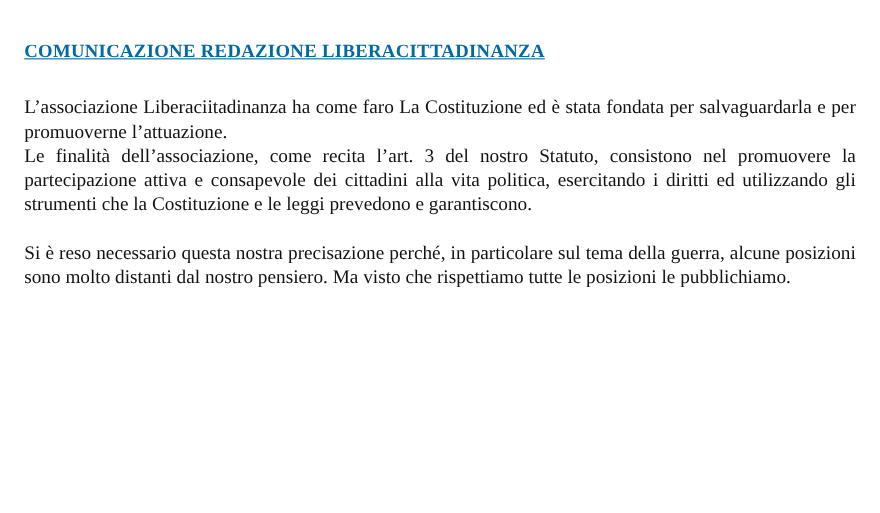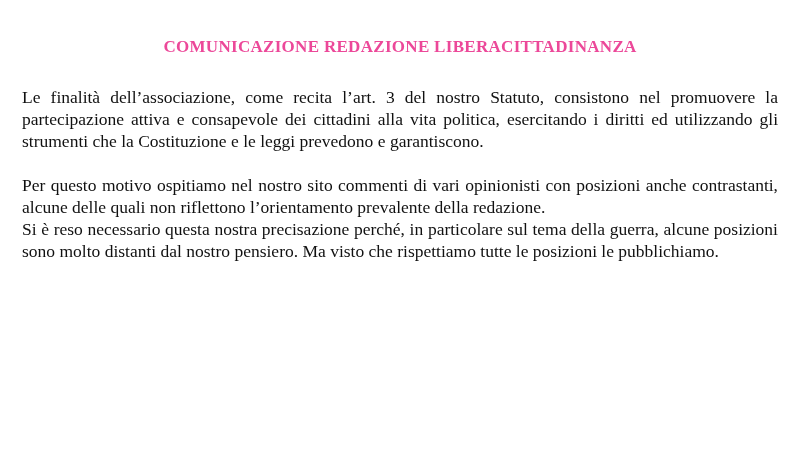--- a/index.html
+++ b/index.html
@@ -19,23 +19,23 @@
     width: 800px;
     height: 466px;
     padding: 36px 22px 0 22px;
     background: #ffffff;
   }
   .doc-title {
     margin: 0;
     font-size: 17px;
     line-height: 22px;
     font-weight: bold;
-    text-align: center;
     letter-spacing: 0.3px;
-    color: #ec4899;
+    color: #0369a1;
+    text-decoration: underline;
   }
   .block {
     margin-top: 22px;
   }
   .block.first {
     margin-top: 28px;
   }
   .block p {
     margin: 0;
     font-size: 17.5px;
@@ -45,22 +45,22 @@
   }
 </style>
 </head>
 <body>
 
 <div class="page">
 
   <h1 class="doc-title">COMUNICAZIONE REDAZIONE LIBERACITTADINANZA</h1>
 
   <div class="block first">
+    <p>L’associazione Liberaciitadinanza ha come faro La Costituzione ed è stata fondata per salvaguardarla e per promuoverne l’attuazione.</p>
     <p>Le finalità dell’associazione, come recita l’art. 3 del nostro Statuto, consistono nel promuovere la partecipazione attiva e consapevole dei cittadini alla vita politica, esercitando i diritti ed utilizzando gli strumenti che la Costituzione e le leggi prevedono e garantiscono.</p>
   </div>
 
   <div class="block">
-    <p>Per questo motivo ospitiamo nel nostro sito commenti di vari opinionisti con posizioni anche contrastanti, alcune delle quali  non riflettono l’orientamento prevalente della redazione.</p>
     <p>Si è reso necessario questa nostra precisazione perché, in particolare sul tema della guerra, alcune posizioni sono  molto distanti dal nostro pensiero. Ma visto che rispettiamo tutte le posizioni le pubblichiamo.</p>
   </div>
 
 
 </div>
 
 </body></html>

